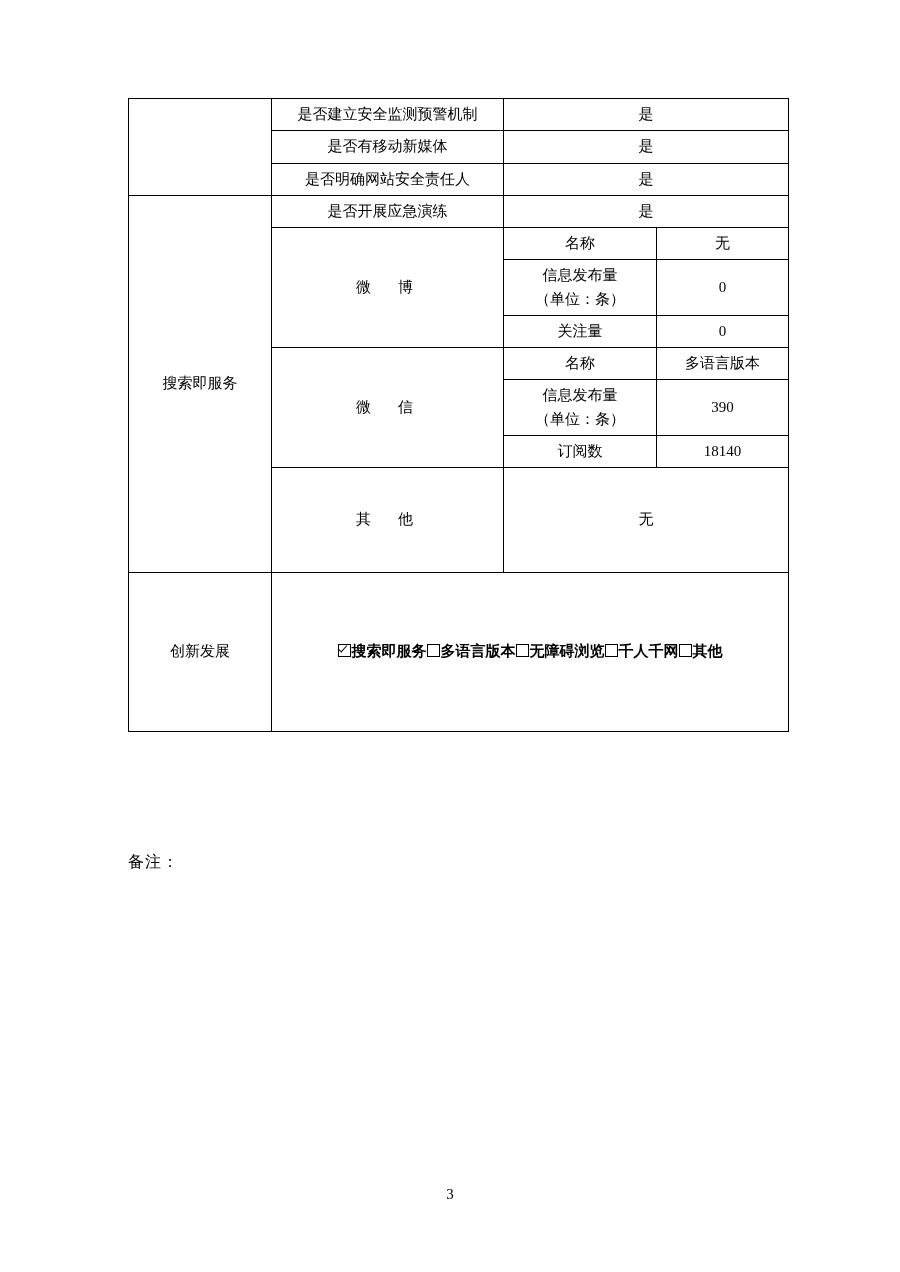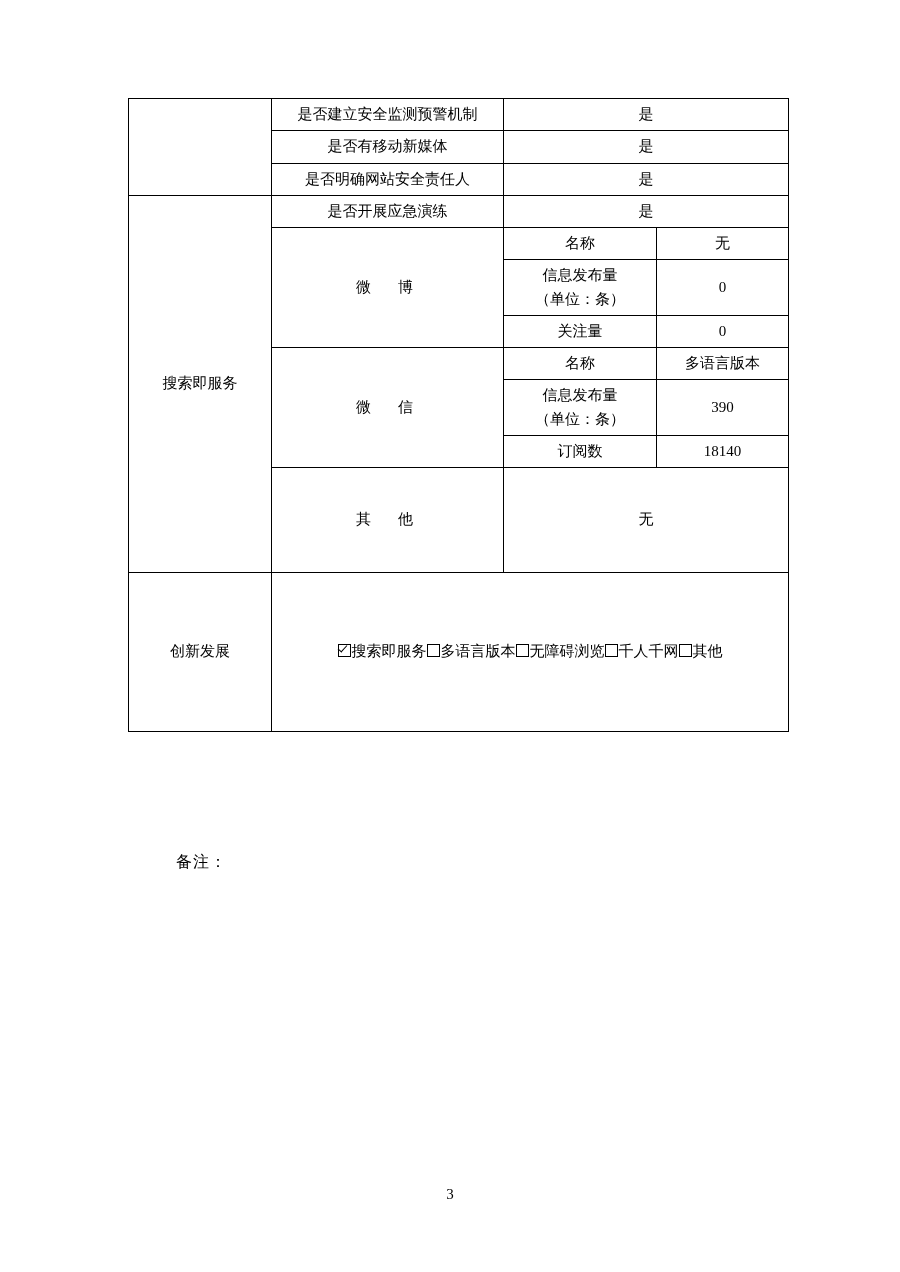--- a/index.html
+++ b/index.html
@@ -45,20 +45,21 @@
   .two-line {
     line-height: 1.45;
   }
   .innov-cell {
     height: 150px;
     vertical-align: middle;
   }
   .innov-line {
     font-size: 15px;
     white-space: nowrap;
+    font-weight: bold;
   }
   .cbox {
     display: inline-block;
     width: 11px;
     height: 11px;
     border: 1.2px solid #000;
     position: relative;
     vertical-align: -1px;
     margin-right: 1px;
     background: #fff;
@@ -73,21 +74,20 @@
     border: solid #000;
     border-width: 0 1.6px 1.6px 0;
     transform: rotate(42deg);
   }
   .remark {
     position: absolute;
     left: 128px;
     top: 852px;
     font-size: 16px;
     letter-spacing: 1px;
-    margin-left: 48px;
   }
   .pagenum {
     position: absolute;
     left: 0;
     right: 0;
     top: 1186px;
     text-align: center;
     font-size: 15px;
   }
 </style>

